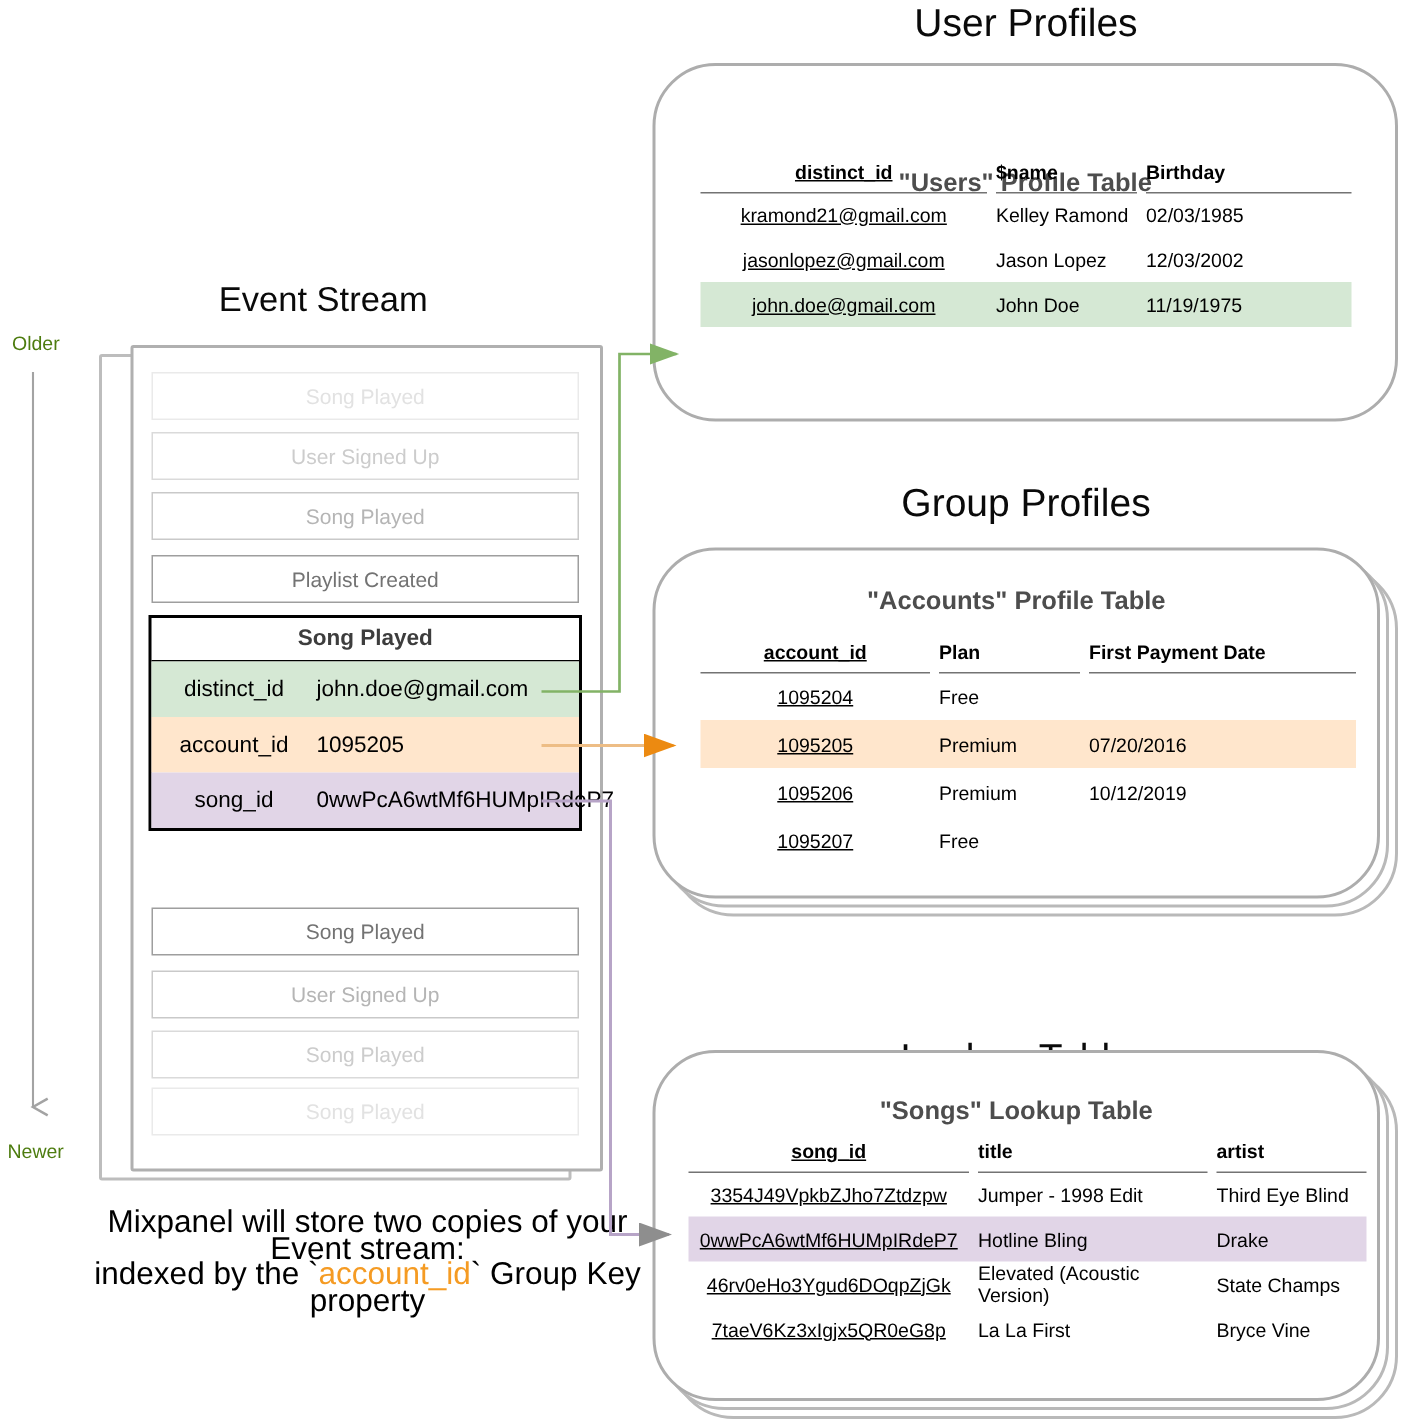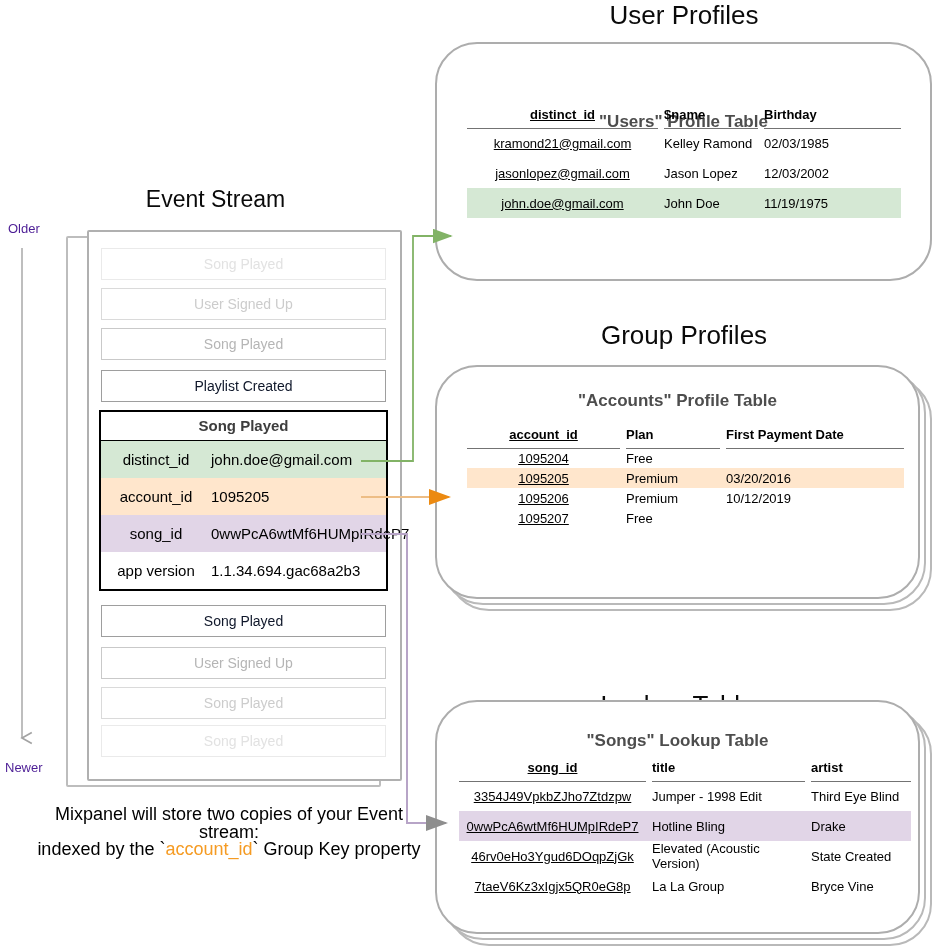--- a/index.html
+++ b/index.html
@@ -8,56 +8,56 @@
 
   
   .sec-title{position:absolute;text-align:center;font-size:26px;color:#0a0a0a;}
   .es-title{position:absolute;text-align:center;font-size:23px;color:#0a0a0a;}
 
   
   .es-stack{position:absolute;left:66px;top:236px;width:311px;height:547px;
             border:2px solid #bdbdbd;background:#fff;border-radius:2px;z-index:0;}
   .es-box{position:absolute;left:60px;top:230px;width:311px;height:547px;
           border:2px solid #b0b0b0;background:#fff;border-radius:2px;z-index:1;margin-left:27px;}
-  .axis-label{position:absolute;font-size:13px;color:#4c1d95;z-index:2;}
+  .axis-label{position:absolute;font-size:13px;color:#4d7c0f;z-index:2;}
   .ev{position:absolute;left:12px;width:283px;height:30px;border:1px solid;
       display:flex;align-items:center;justify-content:center;font-size:14px;background:#fff;}
   .f1{border-color:#eaeaea;color:#e2e2e2;}
   .f2{border-color:#dadada;color:#cccccc;}
   .f3{border-color:#c9c9c9;color:#b5b5b5;}
-  .f4{border-color:#9e9e9e;color:#0f172a;}
+  .f4{border-color:#9e9e9e;color:#737373;}
   .ev-expanded{position:absolute;left:10px;top:178px;width:285px;border:2px solid #000;background:#fff;}
   .ev-hd{height:28px;line-height:28px;text-align:center;font-weight:bold;font-size:15px;
          color:#3d3d3d;border-bottom:1px solid #000;}
   .prop{height:37px;display:grid;grid-template-columns:110px 1fr;align-items:center;font-size:15px;}
   .prop .k{text-align:center;}
   .bg-green{background:#d5e8d4;}
   .bg-orange{background:#ffe6cc;}
   .bg-purple{background:#e1d5e7;}
 
   
-  .caption{position:absolute;left:30px;top:806px;width:398px;text-align:center;
-           font-size:18px;line-height:17.5px;color:#000;}
+  .caption{position:absolute;left:46px;top:806px;width:398px;text-align:center;
+           font-size:21px;line-height:17.5px;color:#000;}
   .code-green{color:#3da44d;}
   .code-orange{color:#f59b23;}
 
   
   .card{position:absolute;background:#fff;border:2px solid #adadad;border-radius:42px;z-index:1;}
   .stack{position:absolute;background:#fff;border:2px solid #b9b9b9;border-radius:42px;z-index:0;}
   .tbl-title{position:absolute;left:0;width:100%;text-align:center;font-weight:bold;
              font-size:17px;color:#4d4d4d;}
   .tbl{position:absolute;font-size:13px;color:#000;}
   .thead,.trow{display:grid;column-gap:6px;align-items:center;}
   .thead{font-weight:bold;height:26px;}
   .thead > div{border-bottom:1px solid #737373;height:100%;display:flex;align-items:center;}
   .cols-users{grid-template-columns:191px 94px 1fr;}
   .cols-accounts{grid-template-columns:153px 94px 1fr;}
   .cols-songs{grid-template-columns:187px 153px 1fr;}
   .rh30{height:30px;}
-  .rh32{height:20px;}
+  .rh32{height:32px;}
   .c1{text-align:center;justify-content:center;}
   .idcell{text-decoration:underline;}
   .hl-green{background:#d5e8d4;}
   .hl-orange{background:#ffe6cc;}
   .hl-purple{background:#e1d5e7;}
 
   
   #overlay{position:absolute;left:0;top:0;z-index:3;pointer-events:none;}
 </style>
 </head>
@@ -92,24 +92,20 @@
         <div class="k">distinct_id</div>
         <div class="v">john.doe@gmail.com</div>
       </div>
       <div class="prop bg-orange">
         <div class="k">account_id</div>
         <div class="v">1095205</div>
       </div>
       <div class="prop bg-purple">
         <div class="k">song_id</div>
         <div class="v">0wwPcA6wtMf6HUMpIRdeP7</div>
-      </div>
-      <div class="prop">
-        <div class="k">app version</div>
-        <div class="v">1.1.34.694.gac68a2b3</div>
       </div>
     </div>
 
     <div class="ev f4" style="top:373px;">
         <span>Song Played</span>
       </div>
     <div class="ev f3" style="top:415px;">
         <span>User Signed Up</span>
       </div>
     <div class="ev f2" style="top:455px;">
@@ -164,21 +160,21 @@
         <div>First Payment Date</div>
       </div>
       <div class="trow cols-accounts rh32">
         <div class="c1 idcell">1095204</div>
         <div>Free</div>
         <div></div>
       </div>
       <div class="trow cols-accounts rh32 hl-orange">
         <div class="c1 idcell">1095205</div>
         <div>Premium</div>
-        <div>03/20/2016</div>
+        <div>07/20/2016</div>
       </div>
       <div class="trow cols-accounts rh32">
         <div class="c1 idcell">1095206</div>
         <div>Premium</div>
         <div>10/12/2019</div>
       </div>
       <div class="trow cols-accounts rh32">
         <div class="c1 idcell">1095207</div>
         <div>Free</div>
         <div></div>
@@ -203,25 +199,25 @@
         <div>Third Eye Blind</div>
       </div>
       <div class="trow cols-songs rh30 hl-purple">
         <div class="c1 idcell">0wwPcA6wtMf6HUMpIRdeP7</div>
         <div>Hotline Bling</div>
         <div>Drake</div>
       </div>
       <div class="trow cols-songs rh30">
         <div class="c1 idcell">46rv0eHo3Ygud6DOqpZjGk</div>
         <div>Elevated (Acoustic Version)</div>
-        <div>State Created</div>
+        <div>State Champs</div>
       </div>
       <div class="trow cols-songs rh30">
         <div class="c1 idcell">7taeV6Kz3xIgjx5QR0eG8p</div>
-        <div>La La Group</div>
+        <div>La La First</div>
         <div>Bryce Vine</div>
       </div>
     </div>
   </div>
 
   <svg id="overlay" width="941" height="951" viewBox="0 0 941 951">
     <defs>
       <marker id="mGreen" markerWidth="12" markerHeight="10" refX="10" refY="4" orient="auto">
         <path d="M0,0 L11,4 L0,8 z" fill="#82b366"></path>
       </marker>

